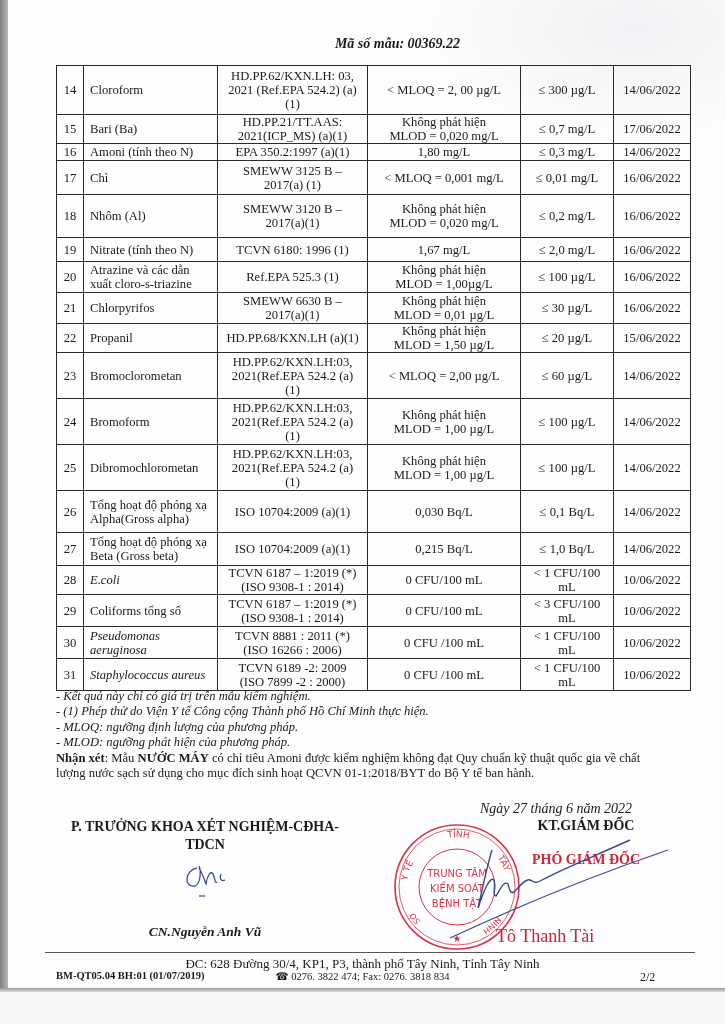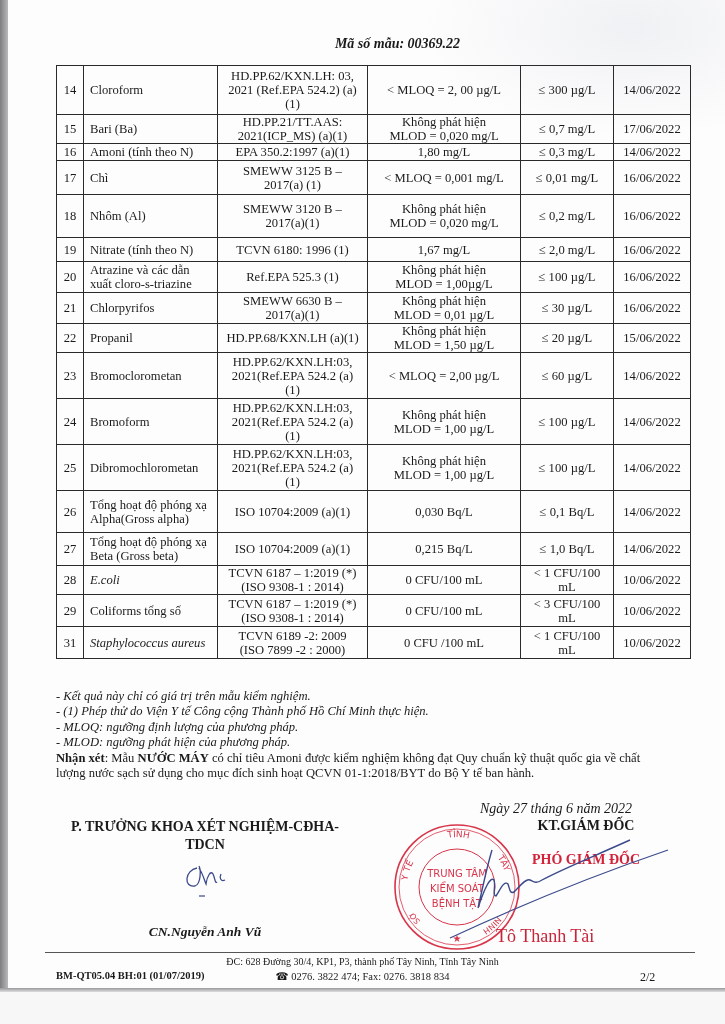--- a/index.html
+++ b/index.html
@@ -49,21 +49,21 @@
 
   .right-sig { position:absolute; left:486px; top:818px; width:200px; text-align:center; }
   .right-sig .t1 { font-weight:bold; font-size:14px; line-height:16px; }
   .right-sig .t2 { font-weight:bold; font-size:14px; line-height:16px; color:#d2233a;margin-top:18px; }
   .signer { position:absolute; left:496px; top:926px; font-size:18px; color:#c8243a; font-weight:normal; }
 
   .stamp { position:absolute; left:392px; top:822px; width:130px; height:130px; }
   .pen { position:absolute; left:430px; top:830px; width:240px; height:120px; }
 
   .footer-rule { position:absolute; left:45px; top:952px; width:650px; height:0; border-top:1.5px solid #555; }
-  .footer-addr { position:absolute; left:0; width:725px; top:956px; text-align:center; font-size:10px; }
+  .footer-addr { position:absolute; left:0; width:725px; top:956px; text-align:center; font-size:13px; }
   .footer-code { position:absolute; left:56px; top:970px; font-size:10.5px; font-weight:bold; }
   .footer-phone { position:absolute; left:0; width:725px; top:970px; text-align:center; font-size:10.5px; }
   .footer-page { position:absolute; left:640px; top:970px; font-size:12px; }
 </style>
 </head>
 <body>
 
 <div class="scan-left"></div>
 <div class="page"></div>
 <div class="scan-bottom"></div>
@@ -317,20 +317,36 @@
         <td class="name">Coliforms tổng số</td>
         <td>
           <span class="l">TCVN 6187 – 1:2019 (*)</span>
           <span class="l">(ISO 9308-1 : 2014)</span>
         </td>
         <td>
           <span class="l">0 CFU/100 mL</span>
         </td>
         <td>
           <span class="l">&lt; 3 CFU/100</span>
+          <span class="l">mL</span>
+        </td>
+        <td>10/06/2022</td>
+      </tr>
+      <tr style="height: 32px;">
+        <td>30</td>
+        <td class="name it">Pseudomonas aeruginosa</td>
+        <td>
+          <span class="l">TCVN 8881 : 2011 (*)</span>
+          <span class="l">(ISO 16266 : 2006)</span>
+        </td>
+        <td>
+          <span class="l">0 CFU /100 mL</span>
+        </td>
+        <td>
+          <span class="l">&lt; 1 CFU/100</span>
           <span class="l">mL</span>
         </td>
         <td>10/06/2022</td>
       </tr>
       <tr style="height: 32px;">
         <td>31</td>
         <td class="name it">Staphylococcus aureus</td>
         <td>
           <span class="l">TCVN 6189 -2: 2009</span>
           <span class="l">(ISO 7899 -2 : 2000)</span>

